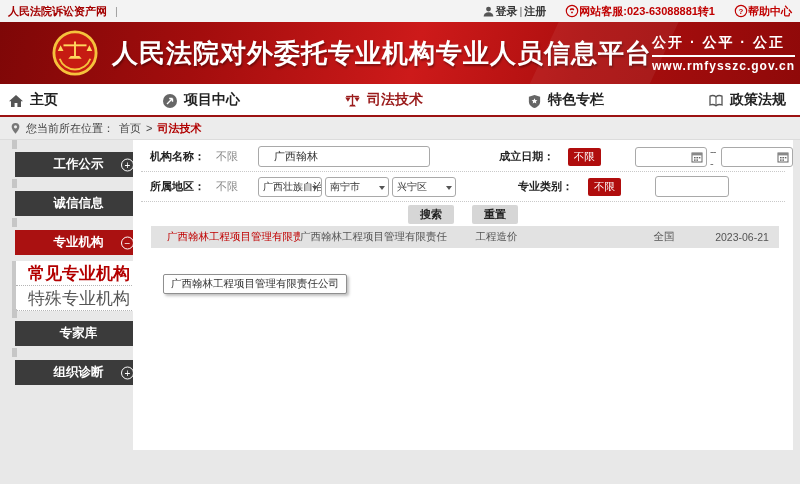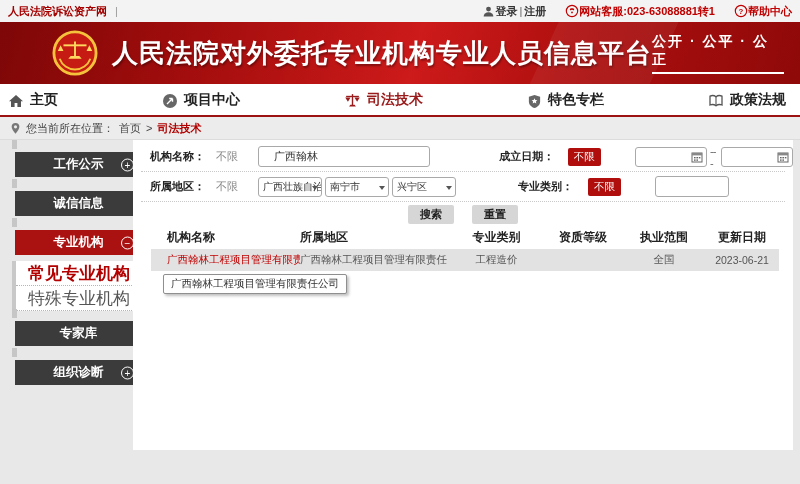--- a/index.html
+++ b/index.html
@@ -130,20 +130,21 @@
         <path d="M8 30 a17 17 0 0 0 32 0" fill="none" stroke="#f5c23c" stroke-width="2"></path>
         <rect x="23" y="12" width="2" height="16" fill="#ffd75e"></rect>
         <rect x="12" y="15" width="24" height="2" fill="#ffd75e"></rect>
         <path d="M9 16 l3 6 h-6 Z M39 16 l3 6 h-6 Z" fill="#ffd75e"></path>
         <path d="M17 30 h14 l-2.5 -3 h-9 Z" fill="#ffd75e"></path>
       </svg>
     </span>
     <div class="banner-title">人民法院对外委托专业机构专业人员信息平台</div>
     <div class="banner-right">
       <div class="banner-slogan">公开 · 公平 · 公正</div>
+      <div class="banner-url">www.rmfysszc.gov.cn</div>
     </div>
   </div>
 
   <div class="nav">
     <div class="nav-item">
       <span class="icon">
         <svg width="16" height="16" viewBox="0 0 16 16">
             <path d="M8 2 L15 8.2 H13 V14 H9.4 V10 H6.6 V14 H3 V8.2 H1 Z" fill="#555"></path>
           </svg>
       </span>
@@ -303,28 +304,20 @@
         </div>
       </div>
 
       <div class="dotted"></div>
 
       <div class="btn-row">
         <button class="gray-btn">搜索</button>
         <button class="gray-btn">重置</button>
       </div>
 
-      <div class="grid t-head">
-        <span class="c1">机构名称</span>
-        <span class="c2">所属地区</span>
-        <span class="cc">专业类别</span>
-        <span class="cc">资质等级</span>
-        <span class="cc">执业范围</span>
-        <span class="cc">更新日期</span>
-      </div>
 
       <div class="grid t-row">
         <span class="c1 t-link">广西翰林工程项目管理有限责任...</span>
         <span class="c2">广西翰林工程项目管理有限责任</span>
         <span class="cc">工程造价</span>
         <span class="cc"></span>
         <span class="cc">全国</span>
         <span class="cc">2023-06-21</span>
       </div>
 

